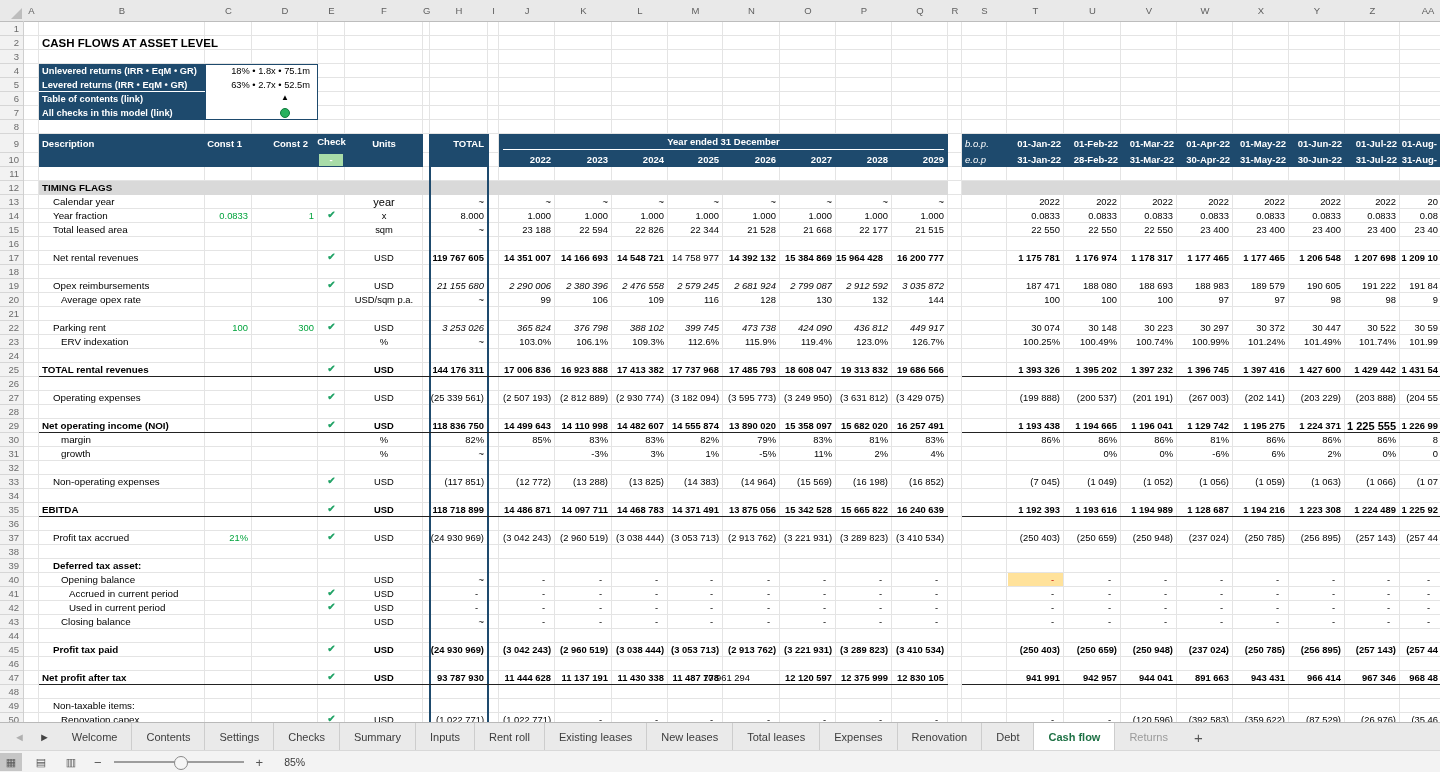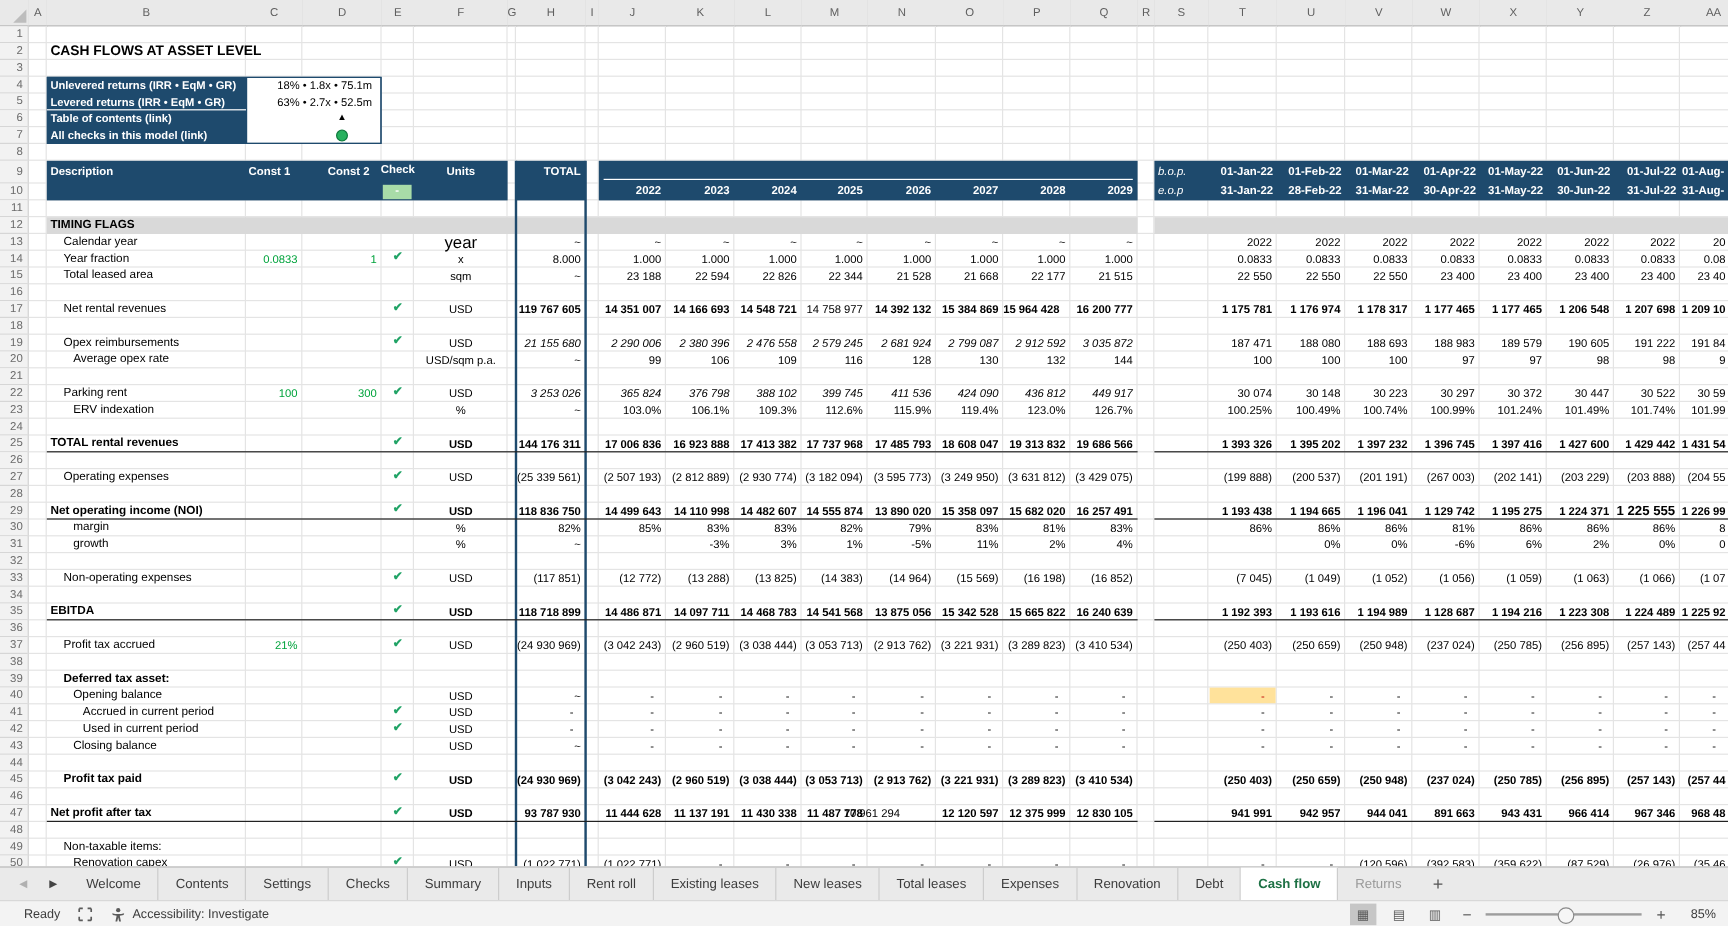--- a/index.html
+++ b/index.html
@@ -212,20 +212,21 @@
       <div class="abs" style="left: 39px; top: 134px; width: 384px; height: 33px; background: rgb(30, 74, 109);"></div>
       <div class="abs" style="left: 430px; top: 134px; width: 58px; height: 33px; background: rgb(30, 74, 109);"></div>
       <div class="abs" style="left: 499px; top: 134px; width: 449px; height: 33px; background: rgb(30, 74, 109);"></div>
       <div class="abs" style="left: 962px; top: 134px; width: 478px; height: 33px; background: rgb(30, 74, 109);"></div>
       <div class="abs" style="color: rgb(255, 255, 255); font-size: 9.5px; font-weight: bold; height: 14px; line-height: 14px; white-space: nowrap; left: 42px; top: 137px;">Description</div>
       <div class="abs" style="color: rgb(255, 255, 255); font-size: 9.5px; font-weight: bold; height: 14px; line-height: 14px; white-space: nowrap; left: 205px; top: 137px; width: 37px; text-align: right;">Const 1</div>
       <div class="abs" style="color: rgb(255, 255, 255); font-size: 9.5px; font-weight: bold; height: 14px; line-height: 14px; white-space: nowrap; left: 252px; top: 137px; width: 56px; text-align: right;">Const 2</div>
       <div class="abs" style="color: rgb(255, 255, 255); font-size: 9.5px; font-weight: bold; height: 14px; line-height: 14px; white-space: nowrap; left: 310px; top: 135px; width: 43px; text-align: center;">Check</div>
       <div class="abs" style="color: rgb(255, 255, 255); font-size: 9.5px; font-weight: bold; height: 14px; line-height: 14px; white-space: nowrap; left: 345px; top: 137px; width: 78px; text-align: center;">Units</div>
       <div class="abs" style="color: rgb(255, 255, 255); font-size: 9.5px; font-weight: bold; height: 14px; line-height: 14px; white-space: nowrap; left: 430px; top: 137px; width: 54px; text-align: right;">TOTAL</div>
+      <div class="abs" style="color: rgb(255, 255, 255); font-size: 9.5px; font-weight: bold; height: 14px; line-height: 14px; white-space: nowrap; left: 499px; top: 135px; width: 449px; text-align: center;">Year ended 31 December</div>
       <div class="abs" style="left: 503px; top: 149px; width: 441px; height: 1px; background: rgb(255, 255, 255);"></div>
       <div class="abs" style="color: rgb(255, 255, 255); font-size: 9.5px; font-weight: bold; height: 14px; line-height: 14px; white-space: nowrap; left: 499px; top: 153px; width: 52px; text-align: right;">2022</div>
       <div class="abs" style="color: rgb(255, 255, 255); font-size: 9.5px; font-weight: bold; height: 14px; line-height: 14px; white-space: nowrap; left: 555px; top: 153px; width: 53px; text-align: right;">2023</div>
       <div class="abs" style="color: rgb(255, 255, 255); font-size: 9.5px; font-weight: bold; height: 14px; line-height: 14px; white-space: nowrap; left: 612px; top: 153px; width: 52px; text-align: right;">2024</div>
       <div class="abs" style="color: rgb(255, 255, 255); font-size: 9.5px; font-weight: bold; height: 14px; line-height: 14px; white-space: nowrap; left: 668px; top: 153px; width: 51px; text-align: right;">2025</div>
       <div class="abs" style="color: rgb(255, 255, 255); font-size: 9.5px; font-weight: bold; height: 14px; line-height: 14px; white-space: nowrap; left: 723px; top: 153px; width: 53px; text-align: right;">2026</div>
       <div class="abs" style="color: rgb(255, 255, 255); font-size: 9.5px; font-weight: bold; height: 14px; line-height: 14px; white-space: nowrap; left: 780px; top: 153px; width: 52px; text-align: right;">2027</div>
       <div class="abs" style="color: rgb(255, 255, 255); font-size: 9.5px; font-weight: bold; height: 14px; line-height: 14px; white-space: nowrap; left: 836px; top: 153px; width: 52px; text-align: right;">2028</div>
       <div class="abs" style="color: rgb(255, 255, 255); font-size: 9.5px; font-weight: bold; height: 14px; line-height: 14px; white-space: nowrap; left: 892px; top: 153px; width: 52px; text-align: right;">2029</div>
       <div class="abs" style="color: rgb(255, 255, 255); font-size: 9.5px; font-weight: normal; height: 14px; line-height: 14px; white-space: nowrap; left: 965px; top: 137px; font-style: italic;">b.o.p.</div>
@@ -246,21 +247,21 @@
       <div class="abs" style="color: rgb(255, 255, 255); font-size: 9.5px; font-weight: 600; height: 14px; line-height: 14px; white-space: nowrap; left: 1289px; top: 153px; width: 53px; text-align: right;">30-Jun-22</div>
       <div class="abs" style="color: rgb(255, 255, 255); font-size: 9.5px; font-weight: 600; height: 14px; line-height: 14px; white-space: nowrap; left: 1345px; top: 153px; width: 52px; text-align: right;">31-Jul-22</div>
       <div class="abs" style="color: rgb(255, 255, 255); font-size: 9.5px; font-weight: 600; height: 14px; line-height: 14px; white-space: nowrap; left: 1400px; top: 153px; width: 37px; text-align: right;">31-Aug-</div>
       <div class="abs" style="left: 319px; top: 154px; width: 24px; height: 12px; background: rgb(168, 220, 168); color: rgb(255, 255, 255); font-size: 9.5px; font-weight: bold; text-align: center; line-height: 12px;">-</div>
       <div class="abs" style="left: 39px; top: 181px; width: 909px; height: 14px; background: rgb(217, 217, 217);"></div>
       <div class="abs" style="left: 962px; top: 181px; width: 478px; height: 14px; background: rgb(217, 217, 217);"></div>
       <div class="abs" style="left: 42px; top: 181px; font-size: 9.8px; font-weight: bold; line-height: 14px;">TIMING FLAGS</div>
       <div class="abs" style="left: 428.5px; top: 134px; width: 2px; height: 588px; background: rgb(30, 74, 109);"></div>
       <div class="abs" style="left: 486.5px; top: 134px; width: 2px; height: 588px; background: rgb(30, 74, 109);"></div>
       <div class="cell" style="left: 53px; top: 195px; font-size: 9.8px; line-height: 14px; white-space: nowrap; font-weight: normal;">Calendar year</div>
-      <div class="cell" style="left: 345px; top: 195px; width: 78px; height: 14px; text-align: center; line-height: 14px; font-size: 14px; font-weight: normal;">year</div>
+      <div class="cell" style="left: 345px; top: 195px; width: 78px; height: 14px; text-align: center; line-height: 14px; font-size: 11px; font-weight: normal;">year</div>
       <div class="cell num" style="left: 430px; top: 195px; width: 54px; height: 14px; line-height: 14px; text-align: right; font-size: 9.4px; white-space: nowrap;">~</div>
       <div class="cell num" style="left: 499px; top: 195px; width: 52px; height: 14px; line-height: 14px; text-align: right; font-size: 9.4px; white-space: nowrap;">~</div>
       <div class="cell num" style="left: 555px; top: 195px; width: 53px; height: 14px; line-height: 14px; text-align: right; font-size: 9.4px; white-space: nowrap;">~</div>
       <div class="cell num" style="left: 612px; top: 195px; width: 52px; height: 14px; line-height: 14px; text-align: right; font-size: 9.4px; white-space: nowrap;">~</div>
       <div class="cell num" style="left: 668px; top: 195px; width: 51px; height: 14px; line-height: 14px; text-align: right; font-size: 9.4px; white-space: nowrap;">~</div>
       <div class="cell num" style="left: 723px; top: 195px; width: 53px; height: 14px; line-height: 14px; text-align: right; font-size: 9.4px; white-space: nowrap;">~</div>
       <div class="cell num" style="left: 780px; top: 195px; width: 52px; height: 14px; line-height: 14px; text-align: right; font-size: 9.4px; white-space: nowrap;">~</div>
       <div class="cell num" style="left: 836px; top: 195px; width: 52px; height: 14px; line-height: 14px; text-align: right; font-size: 9.4px; white-space: nowrap;">~</div>
       <div class="cell num" style="left: 892px; top: 195px; width: 52px; height: 14px; line-height: 14px; text-align: right; font-size: 9.4px; white-space: nowrap;">~</div>
       <div class="cell num" style="left: 1007px; top: 195px; width: 53px; height: 14px; line-height: 14px; text-align: right; font-size: 9.4px; white-space: nowrap;">2022</div>
@@ -374,21 +375,21 @@
       <div class="cell" style="left: 53px; top: 321px; font-size: 9.8px; line-height: 14px; white-space: nowrap; font-weight: normal;">Parking rent</div>
       <div class="cell num" style="left: 205px; top: 321px; width: 43px; height: 14px; line-height: 14px; text-align: right; font-size: 9.4px; white-space: nowrap; color: rgb(0, 163, 60);">100</div>
       <div class="cell num" style="left: 252px; top: 321px; width: 62px; height: 14px; line-height: 14px; text-align: right; font-size: 9.4px; white-space: nowrap; color: rgb(0, 163, 60);">300</div>
       <div class="cell" style="left: 318px; top: 320px; width: 27px; height: 14px; text-align: center; line-height: 14px; font-size: 10px; font-weight: bold; color: rgb(33, 163, 102);">✔</div>
       <div class="cell" style="left: 345px; top: 321px; width: 78px; height: 14px; text-align: center; line-height: 14px; font-size: 9.4px; font-weight: normal;">USD</div>
       <div class="cell num" style="left: 430px; top: 321px; width: 54px; height: 14px; line-height: 14px; text-align: right; font-size: 9.4px; white-space: nowrap; font-style: italic;">3 253 026</div>
       <div class="cell num" style="left: 499px; top: 321px; width: 52px; height: 14px; line-height: 14px; text-align: right; font-size: 9.4px; white-space: nowrap; font-style: italic;">365 824</div>
       <div class="cell num" style="left: 555px; top: 321px; width: 53px; height: 14px; line-height: 14px; text-align: right; font-size: 9.4px; white-space: nowrap; font-style: italic;">376 798</div>
       <div class="cell num" style="left: 612px; top: 321px; width: 52px; height: 14px; line-height: 14px; text-align: right; font-size: 9.4px; white-space: nowrap; font-style: italic;">388 102</div>
       <div class="cell num" style="left: 668px; top: 321px; width: 51px; height: 14px; line-height: 14px; text-align: right; font-size: 9.4px; white-space: nowrap; font-style: italic;">399 745</div>
-      <div class="cell num" style="left: 723px; top: 321px; width: 53px; height: 14px; line-height: 14px; text-align: right; font-size: 9.4px; white-space: nowrap; font-style: italic;">411 536</div>
+      <div class="cell num" style="left: 723px; top: 321px; width: 53px; height: 14px; line-height: 14px; text-align: right; font-size: 9.4px; white-space: nowrap; font-style: italic;">473 738</div>
       <div class="cell num" style="left: 780px; top: 321px; width: 52px; height: 14px; line-height: 14px; text-align: right; font-size: 9.4px; white-space: nowrap; font-style: italic;">424 090</div>
       <div class="cell num" style="left: 836px; top: 321px; width: 52px; height: 14px; line-height: 14px; text-align: right; font-size: 9.4px; white-space: nowrap; font-style: italic;">436 812</div>
       <div class="cell num" style="left: 892px; top: 321px; width: 52px; height: 14px; line-height: 14px; text-align: right; font-size: 9.4px; white-space: nowrap; font-style: italic;">449 917</div>
       <div class="cell num" style="left: 1007px; top: 321px; width: 53px; height: 14px; line-height: 14px; text-align: right; font-size: 9.4px; white-space: nowrap;">30 074</div>
       <div class="cell num" style="left: 1064px; top: 321px; width: 53px; height: 14px; line-height: 14px; text-align: right; font-size: 9.4px; white-space: nowrap;">30 148</div>
       <div class="cell num" style="left: 1121px; top: 321px; width: 52px; height: 14px; line-height: 14px; text-align: right; font-size: 9.4px; white-space: nowrap;">30 223</div>
       <div class="cell num" style="left: 1177px; top: 321px; width: 52px; height: 14px; line-height: 14px; text-align: right; font-size: 9.4px; white-space: nowrap;">30 297</div>
       <div class="cell num" style="left: 1233px; top: 321px; width: 52px; height: 14px; line-height: 14px; text-align: right; font-size: 9.4px; white-space: nowrap;">30 372</div>
       <div class="cell num" style="left: 1289px; top: 321px; width: 52px; height: 14px; line-height: 14px; text-align: right; font-size: 9.4px; white-space: nowrap;">30 447</div>
       <div class="cell num" style="left: 1345px; top: 321px; width: 51px; height: 14px; line-height: 14px; text-align: right; font-size: 9.4px; white-space: nowrap;">30 522</div>
@@ -532,21 +533,21 @@
       <div class="cell num" style="left: 1289px; top: 475px; width: 52px; height: 14px; line-height: 14px; text-align: right; font-size: 9.4px; white-space: nowrap;">(1 063)</div>
       <div class="cell num" style="left: 1345px; top: 475px; width: 51px; height: 14px; line-height: 14px; text-align: right; font-size: 9.4px; white-space: nowrap;">(1 066)</div>
       <div class="cell num" style="left: 1400px; top: 475px; width: 38px; height: 14px; line-height: 14px; text-align: right; font-size: 9.4px; white-space: nowrap;">(1 07</div>
       <div class="cell" style="left: 42px; top: 503px; font-size: 9.8px; line-height: 14px; white-space: nowrap; font-weight: bold;">EBITDA</div>
       <div class="cell" style="left: 318px; top: 502px; width: 27px; height: 14px; text-align: center; line-height: 14px; font-size: 10px; font-weight: bold; color: rgb(33, 163, 102);">✔</div>
       <div class="cell" style="left: 345px; top: 503px; width: 78px; height: 14px; text-align: center; line-height: 14px; font-size: 9.4px; font-weight: bold;">USD</div>
       <div class="cell num" style="left: 430px; top: 503px; width: 54px; height: 14px; line-height: 14px; text-align: right; font-size: 9.4px; white-space: nowrap; font-weight: bold;">118 718 899</div>
       <div class="cell num" style="left: 499px; top: 503px; width: 52px; height: 14px; line-height: 14px; text-align: right; font-size: 9.4px; white-space: nowrap; font-weight: bold;">14 486 871</div>
       <div class="cell num" style="left: 555px; top: 503px; width: 53px; height: 14px; line-height: 14px; text-align: right; font-size: 9.4px; white-space: nowrap; font-weight: bold;">14 097 711</div>
       <div class="cell num" style="left: 612px; top: 503px; width: 52px; height: 14px; line-height: 14px; text-align: right; font-size: 9.4px; white-space: nowrap; font-weight: bold;">14 468 783</div>
-      <div class="cell num" style="left: 668px; top: 503px; width: 51px; height: 14px; line-height: 14px; text-align: right; font-size: 9.4px; white-space: nowrap; font-weight: bold;">14 541 568</div>
+      <div class="cell num" style="left: 668px; top: 503px; width: 51px; height: 14px; line-height: 14px; text-align: right; font-size: 9.4px; white-space: nowrap; font-weight: bold;">14 371 491</div>
       <div class="cell num" style="left: 723px; top: 503px; width: 53px; height: 14px; line-height: 14px; text-align: right; font-size: 9.4px; white-space: nowrap; font-weight: bold;">13 875 056</div>
       <div class="cell num" style="left: 780px; top: 503px; width: 52px; height: 14px; line-height: 14px; text-align: right; font-size: 9.4px; white-space: nowrap; font-weight: bold;">15 342 528</div>
       <div class="cell num" style="left: 836px; top: 503px; width: 52px; height: 14px; line-height: 14px; text-align: right; font-size: 9.4px; white-space: nowrap; font-weight: bold;">15 665 822</div>
       <div class="cell num" style="left: 892px; top: 503px; width: 52px; height: 14px; line-height: 14px; text-align: right; font-size: 9.4px; white-space: nowrap; font-weight: bold;">16 240 639</div>
       <div class="cell num" style="left: 1007px; top: 503px; width: 53px; height: 14px; line-height: 14px; text-align: right; font-size: 9.4px; white-space: nowrap; font-weight: bold;">1 192 393</div>
       <div class="cell num" style="left: 1064px; top: 503px; width: 53px; height: 14px; line-height: 14px; text-align: right; font-size: 9.4px; white-space: nowrap; font-weight: bold;">1 193 616</div>
       <div class="cell num" style="left: 1121px; top: 503px; width: 52px; height: 14px; line-height: 14px; text-align: right; font-size: 9.4px; white-space: nowrap; font-weight: bold;">1 194 989</div>
       <div class="cell num" style="left: 1177px; top: 503px; width: 52px; height: 14px; line-height: 14px; text-align: right; font-size: 9.4px; white-space: nowrap; font-weight: bold;">1 128 687</div>
       <div class="cell num" style="left: 1233px; top: 503px; width: 52px; height: 14px; line-height: 14px; text-align: right; font-size: 9.4px; white-space: nowrap; font-weight: bold;">1 194 216</div>
       <div class="cell num" style="left: 1289px; top: 503px; width: 52px; height: 14px; line-height: 14px; text-align: right; font-size: 9.4px; white-space: nowrap; font-weight: bold;">1 223 308</div>
@@ -737,33 +738,20 @@
         <div class="tab">Total leases</div>
         <div class="tab">Expenses</div>
         <div class="tab">Renovation</div>
         <div class="tab">Debt</div>
         <div class="tab active">Cash flow</div>
         <div class="tab faded">Returns</div>
       </div>
     <div class="addtab" id="addtab-btn">+</div>
   </div>
   <div id="statusbar">
-    <div class="sb-left">
-      <span id="sb-ready">Ready</span>
-      <svg width="14" height="14" viewBox="0 0 14 14">
-        <path d="M2 2 h3 M2 2 v3 M12 2 h-3 M12 2 v3 M2 12 h3 M2 12 v-3 M12 12 h-3 M12 12 v-3" stroke="#5a5a5a" stroke-width="1.4" fill="none"></path>
-      </svg>
-      <span style="display:flex;align-items:center;gap:5px;">
-        <svg width="13" height="13" viewBox="0 0 13 13">
-          <circle cx="6.5" cy="2.5" r="1.8" fill="#5a5a5a"></circle>
-          <path d="M1.5 5 Q6.5 6.5 11.5 5 L11 6.5 L7.8 7.2 L8.8 12 L7.3 12 L6.5 8.6 L5.7 12 L4.2 12 L5.2 7.2 L2 6.5 Z" fill="#5a5a5a"></path>
-        </svg>
-        <span id="sb-access">Accessibility: Investigate</span>
-      </span>
-    </div>
     <div class="sb-right">
       <div class="viewbtn sel">▦</div>
       <div class="viewbtn">▤</div>
       <div class="viewbtn">▥</div>
       <span style="font-size:13px;color:#555;padding:0 4px;">−</span>
       <div class="zoomtrack">
         <div class="zoomthumb" style="left:60px;"></div>
       </div>
       <span style="font-size:13px;color:#555;padding:0 4px;">+</span>
       <span id="sb-zoom" style="min-width:30px;text-align:right;">85%</span>

